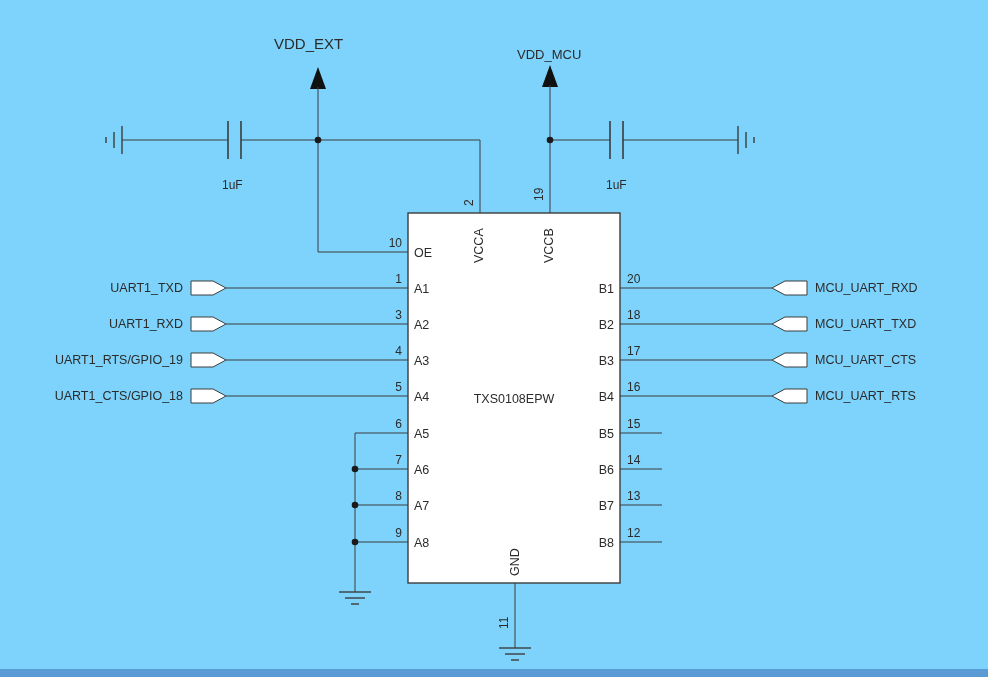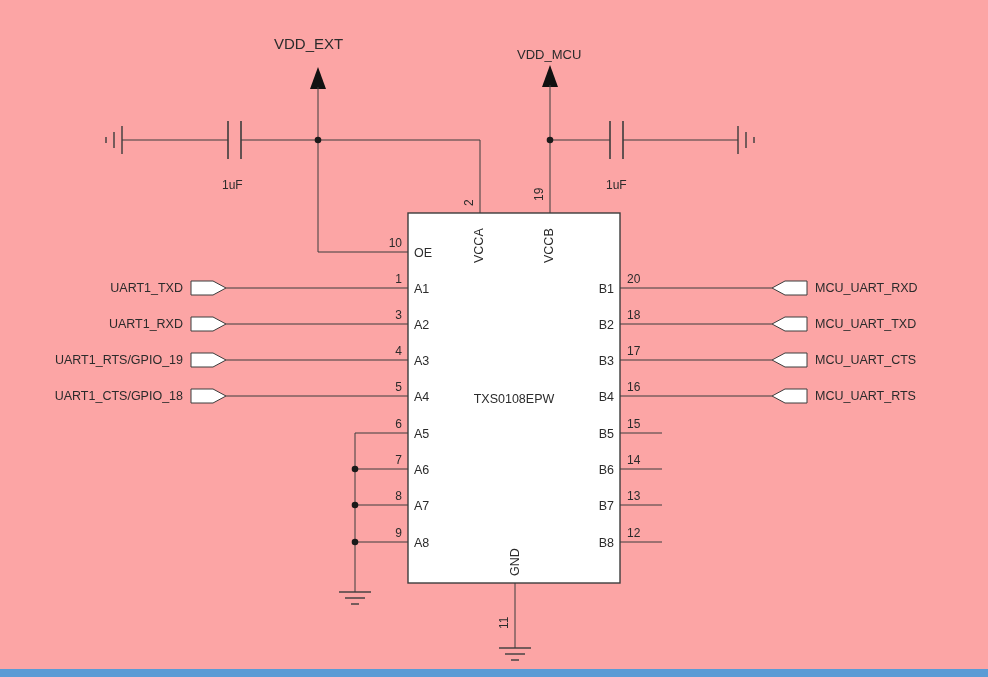--- a/index.html
+++ b/index.html
@@ -1,16 +1,16 @@
 <!DOCTYPE html>
 <html><head>
 <meta charset="utf-8">
 <style>
   html,body{margin:0;padding:0;background:#ffffff;}
-  .stage{position:relative;width:988px;height:677px;background:#fca5a5;overflow:hidden;
+  .stage{position:relative;width:988px;height:677px;background:#7dd3fc;overflow:hidden;
          font-family:"Liberation Sans",sans-serif;}
   svg{position:absolute;left:0;top:0;}
   svg text{fill:#2b2b2b;font-family:"Liberation Sans",sans-serif;}
   .wire{stroke:#3c3c3c;stroke-width:1;fill:none;}
   .plate{stroke:#3c3c3c;stroke-width:1.6;fill:none;}
   .gnd{stroke:#3c3c3c;stroke-width:1.4;fill:none;}
   .body{fill:#ffffff;stroke:#3c3c3c;stroke-width:1.4;}
   .conn{fill:#ffffff;stroke:#3c3c3c;stroke-width:1;}
   .dot{fill:#1a1a1a;}
   .arrow{fill:#111111;}

